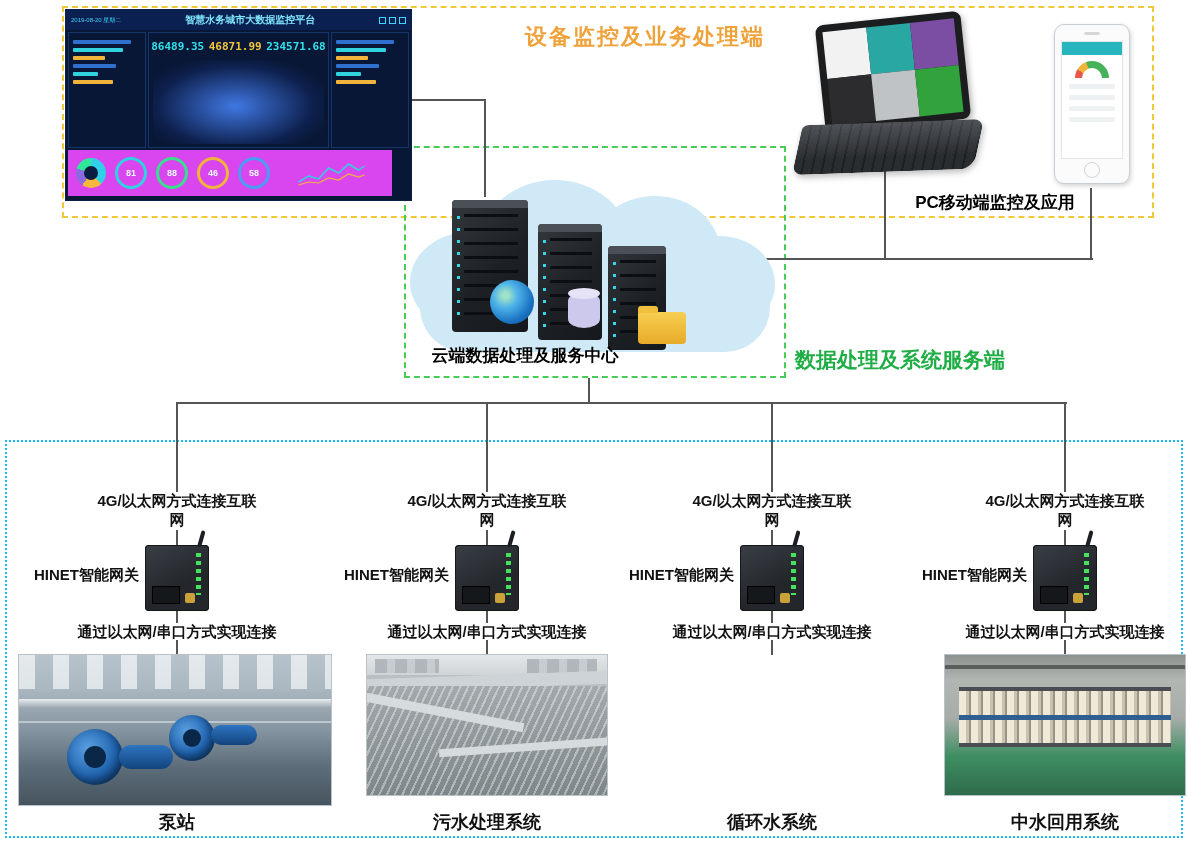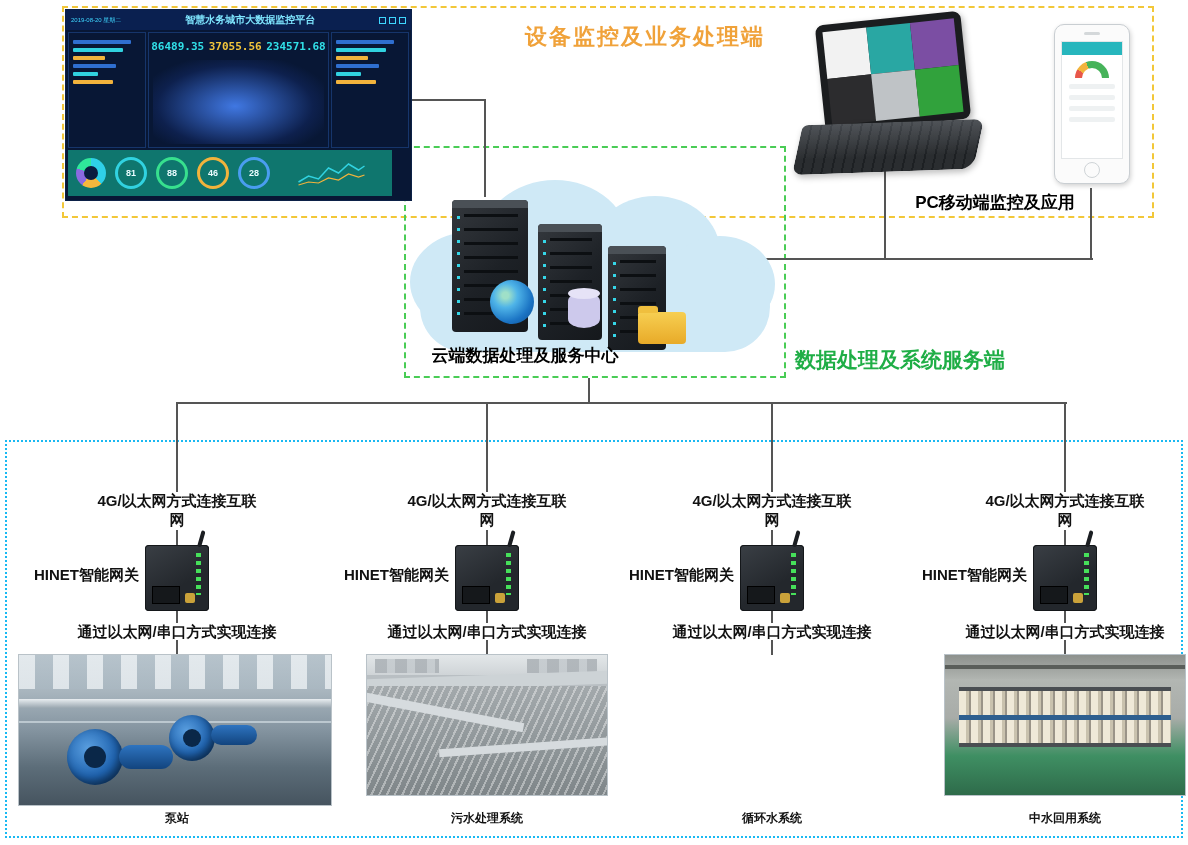--- a/index.html
+++ b/index.html
@@ -44,21 +44,21 @@
   .dash-panel .bar:nth-child(5){width:35%;background:#31d2e0;}
   .dash-panel .bar:nth-child(6){width:55%;background:#f2b33c;}
   .dash-panel .bar:nth-child(1){width:80%;}
   .dash-mid{flex:1;display:flex;flex-direction:column;border:1px solid #16356b;}
   .dash-stats{display:flex;justify-content:space-around;align-items:center;height:26px;}
   .stat{font-size:11px;font-weight:bold;font-family:"DejaVu Sans Mono",monospace;}
   .stat.cyan{color:#31e0e8;}
   .stat.yellow{color:#f2c53c;}
   .dash-map{flex:1;margin:1px 4px 3px;background:
      radial-gradient(ellipse at 48% 55%, rgba(70,130,245,.9), rgba(30,60,150,.25) 62%, rgba(10,25,70,0) 80%);}
-  .dash-bottom{position:absolute;left:2px;right:19px;bottom:4px;height:46px;background:#0f766e;
+  .dash-bottom{position:absolute;left:2px;right:19px;bottom:4px;height:46px;background:#d946ef;
     display:flex;align-items:center;gap:9px;padding:0 8px;box-sizing:border-box;}
   .donut{width:30px;height:30px;border-radius:50%;position:relative;flex:0 0 auto;
     background:conic-gradient(#2fd0e8 0 38%, #f5b83d 38% 60%, #8a6ae0 60% 80%, #2fe89a 80% 100%);}
   .donut::after{content:"";position:absolute;inset:8px;border-radius:50%;background:#0a1c40;}
   .gauge{width:26px;height:26px;border-radius:50%;display:flex;align-items:center;justify-content:center;
     color:#eafcff;font-size:9px;font-weight:bold;flex:0 0 auto;}
   .g1{border:3px solid #31d2e0;}
   .g2{border:3px solid #37e08e;}
   .g3{border:3px solid #f2b33c;}
   .g4{border:3px solid #4a9df0;}
@@ -118,21 +118,21 @@
   .folder::before{content:"";position:absolute;top:-6px;left:0;width:20px;height:7px;border-radius:3px 3px 0 0;
     background:#f0bf3e;}
 
   
   .col{position:absolute;top:470px;width:320px;height:372px;}
   .uplink{position:absolute;top:22px;left:50%;transform:translateX(-50%);width:172px;text-align:center;
     font-size:15px;font-weight:bold;line-height:1.25;background:#fff;}
   .gw-label{position:absolute;top:96px;left:0;width:122px;text-align:right;font-size:15px;font-weight:bold;background:#fff;}
   .downlink{position:absolute;top:153px;left:0;right:0;text-align:center;font-size:15px;font-weight:bold;}
   .downlink span{background:#fff;padding:0 3px;}
-  .col-name{position:absolute;top:340px;left:0;right:0;text-align:center;font-size:12px;font-weight:bold;}
+  .col-name{position:absolute;top:340px;left:0;right:0;text-align:center;font-size:18px;font-weight:bold;}
 
   
   .gateway{position:absolute;top:75px;left:128px;width:64px;height:66px;border-radius:4px;
     background:linear-gradient(150deg,#3a3f45,#23272c 60%);box-shadow:inset 0 0 0 1px #14171a;}
   .ant{position:absolute;right:8px;top:-15px;width:4px;height:17px;background:#1b1e22;border-radius:2px;
     transform:rotate(16deg);transform-origin:bottom center;}
   .leds{position:absolute;right:8px;top:8px;width:5px;height:42px;
     background:repeating-linear-gradient(to bottom,#46e05a 0 4px, rgba(0,0,0,0) 4px 8px);}
   .gw-panel{position:absolute;left:7px;bottom:7px;width:26px;height:16px;background:#15181b;border:1px solid #000;}
   .gw-port{position:absolute;left:40px;bottom:8px;width:10px;height:10px;background:#caa23a;border-radius:2px;}
@@ -241,21 +241,21 @@
         <div class="bar"></div>
         <div class="bar"></div>
         <div class="bar"></div>
         <div class="bar"></div>
         <div class="bar"></div>
         <div class="bar"></div>
       </div>
       <div class="dash-mid">
         <div class="dash-stats">
           <span class="stat cyan">86489.35</span>
-          <span class="stat yellow">37055.56</span>
+          <span class="stat yellow">46871.99</span>
           <span class="stat cyan">234571.68</span>
         </div>
         <div class="dash-map"></div>
       </div>
       <div class="dash-panel">
         <div class="bar"></div>
         <div class="bar"></div>
         <div class="bar"></div>
         <div class="bar"></div>
         <div class="bar"></div>
@@ -267,21 +267,21 @@
       <div class="gauge g1">
           <span>81</span>
         </div>
       <div class="gauge g2">
           <span>88</span>
         </div>
       <div class="gauge g3">
           <span>46</span>
         </div>
       <div class="gauge g4">
-          <span>28</span>
+          <span>58</span>
         </div>
       <svg class="spark" viewBox="0 0 70 30">
         <polyline points="2,24 12,18 22,21 32,10 42,15 52,6 62,12 68,8" fill="none" stroke="#31d2e0" stroke-width="1.5"></polyline>
         <polyline points="2,27 12,24 22,25 32,20 42,22 52,16 62,19 68,17" fill="none" stroke="#f2b33c" stroke-width="1.2"></polyline>
       </svg>
     </div>
   </div>
 
   <div class="laptop">
     <div class="laptop-screen">

